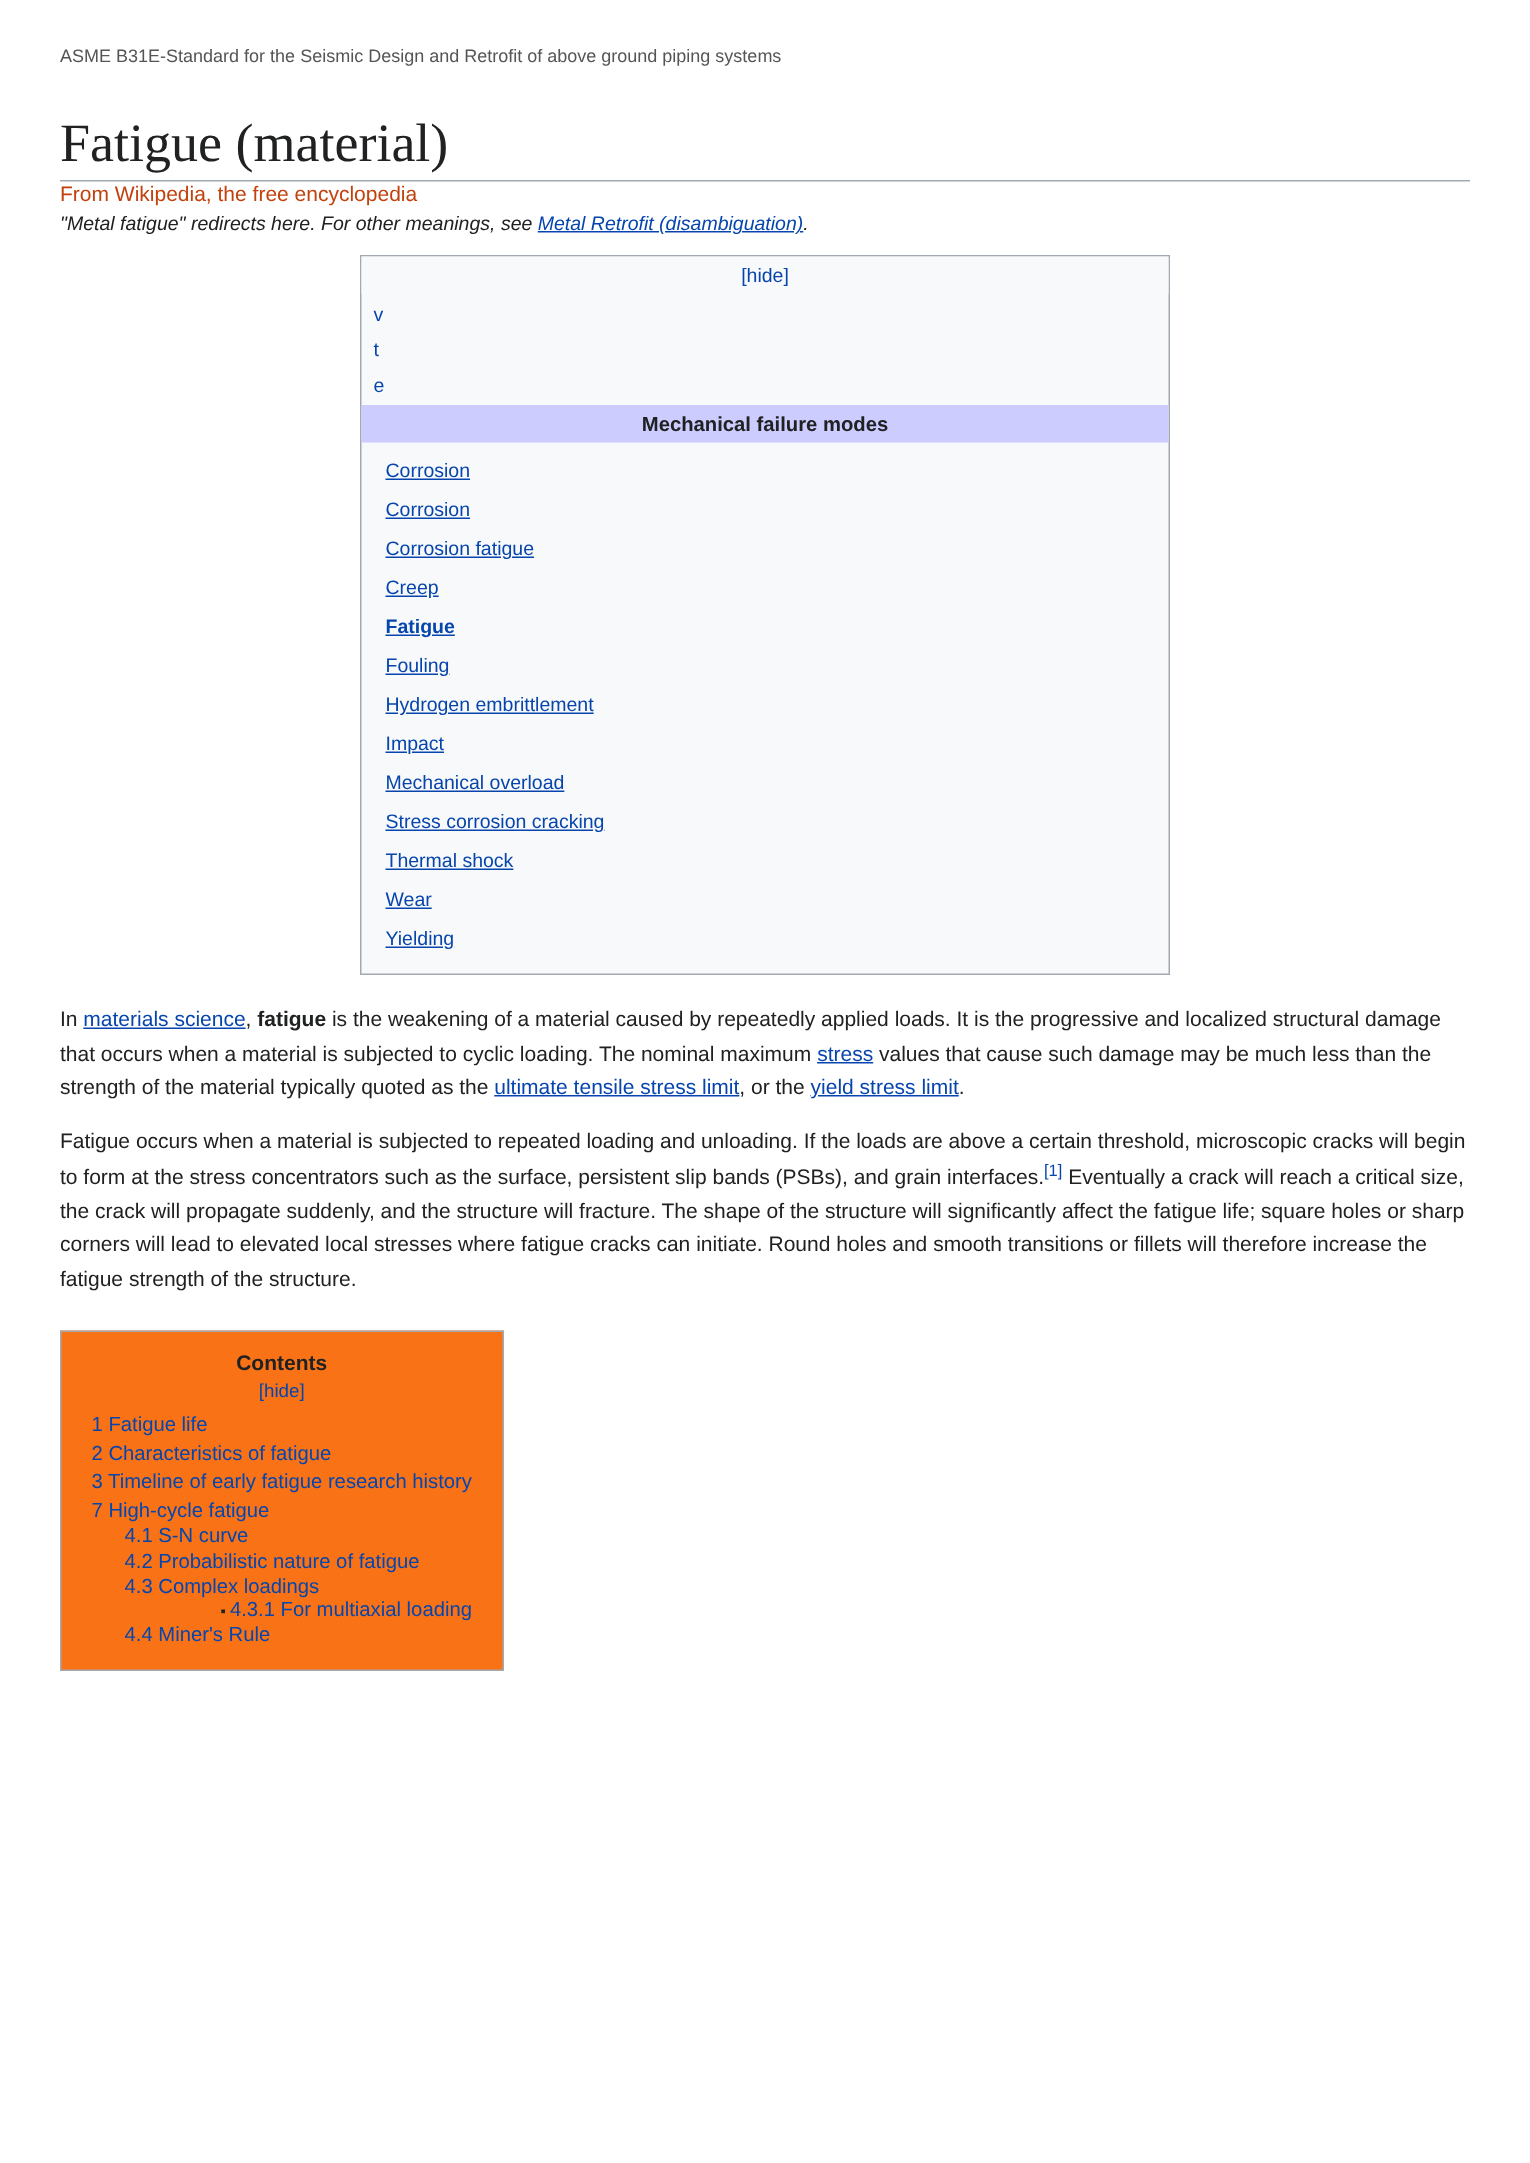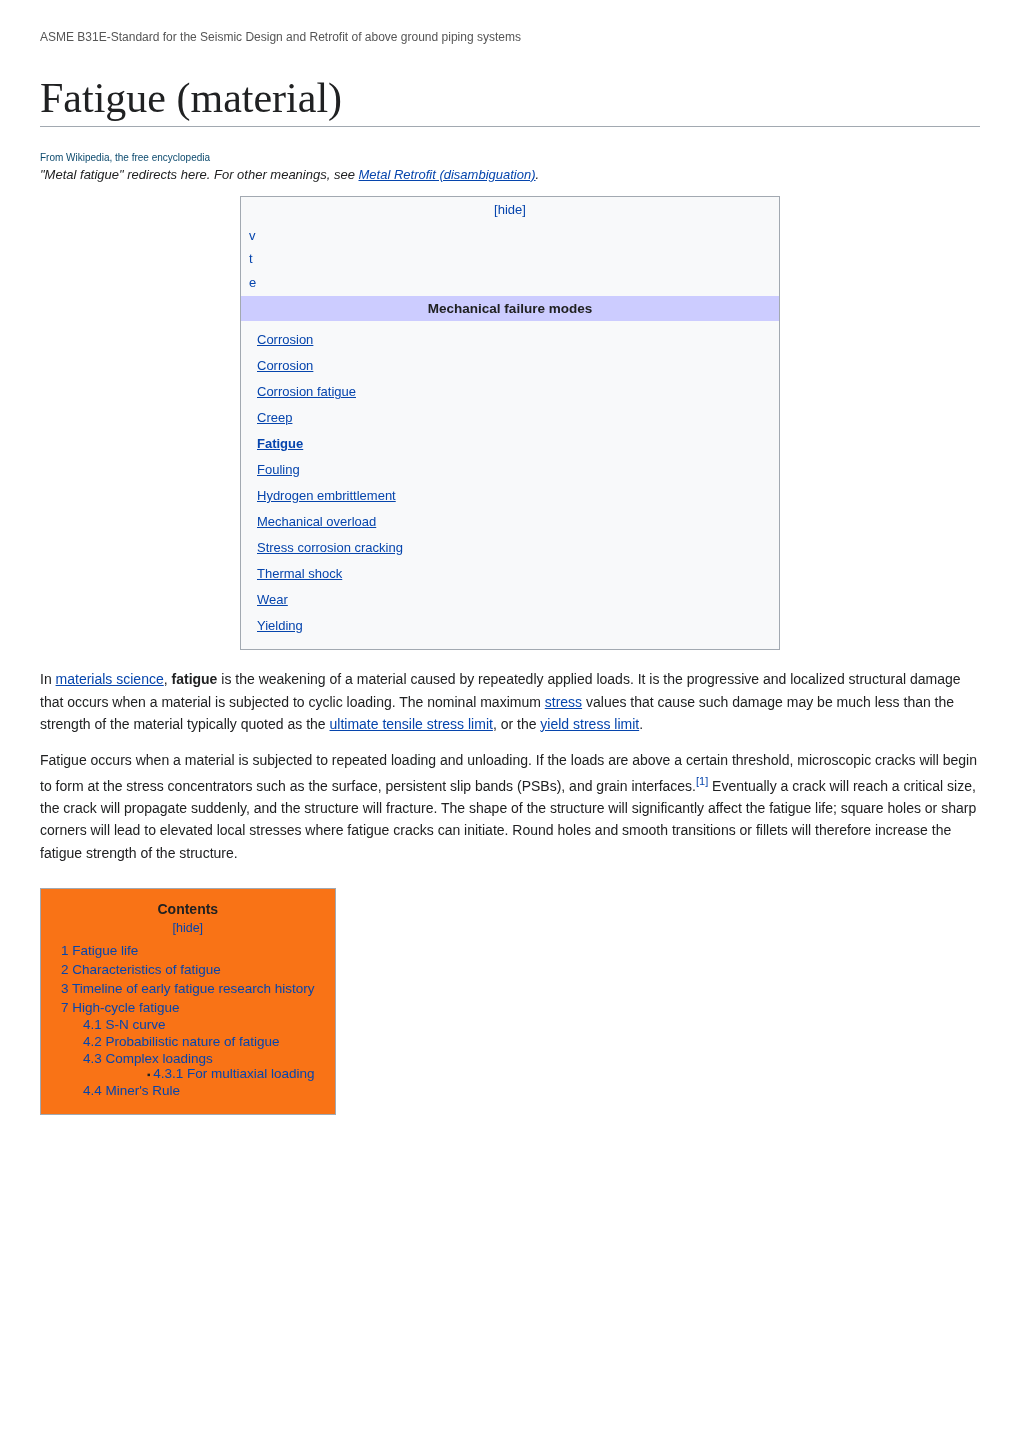--- a/index.html
+++ b/index.html
@@ -11,30 +11,30 @@
       padding: 20px 40px;
       max-width: 1020px;
     }
     .top-bar {
       font-size: 12px;
       color: #555;
       margin-bottom: 30px;
       padding-top: 10px;
     }
     .page-title {
-      font-size: 42px;
+      font-size: 36px;
       font-weight: normal;
       font-family: 'Linux Libertine', Georgia, serif;
       border-bottom: 1px solid #a2a9b1;
       padding-bottom: 4px;
-      margin-bottom: 25px;
+      margin-bottom: 0;
     }
     .from-wikipedia {
-      font-size: 10px;
-      color: #0c4a6e;
+      font-size: 14px;
+      color: #c2410c;
       margin-bottom: 4px;
     }
     .redirect-note {
       font-size: 13px;
       font-style: italic;
       color: #202122;
       margin-bottom: 14px;
     }
     .redirect-note a {
       color: #0645ad;
@@ -193,20 +193,21 @@
   </div>
   <div class="navbox-header">Mechanical failure modes</div>
   <div class="navbox-items" id="navbox-items-container">
   <a href="#">Corrosion</a>
       <a href="#">Corrosion</a>
       <a href="#">Corrosion fatigue</a>
       <a href="#">Creep</a>
       <a href="#"><strong>Fatigue</strong></a>
       <a href="#">Fouling</a>
       <a href="#">Hydrogen embrittlement</a>
+      <a href="#">Impact</a>
       <a href="#">Mechanical overload</a>
       <a href="#">Stress corrosion cracking</a>
       <a href="#">Thermal shock</a>
       <a href="#">Wear</a>
       <a href="#">Yielding</a>
     </div>
 </div>
 
 
 <p class="article-para">

